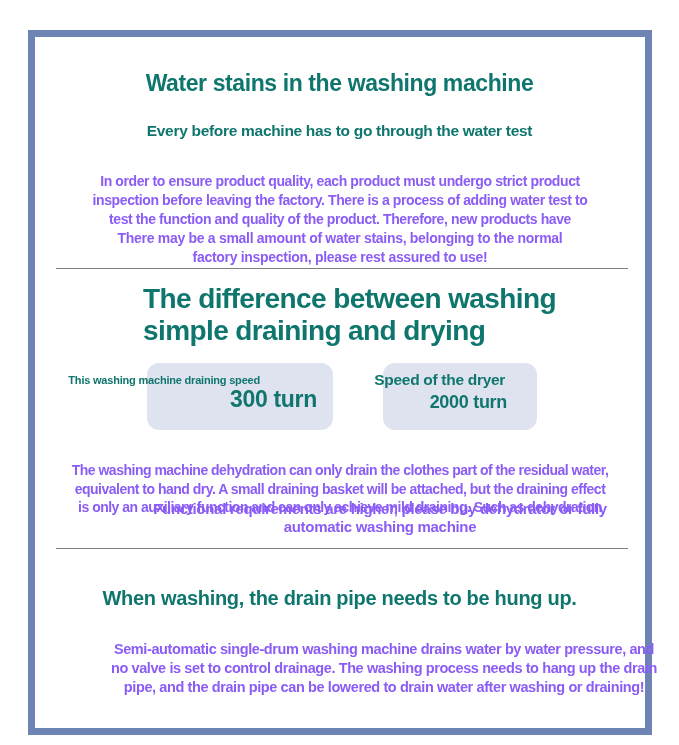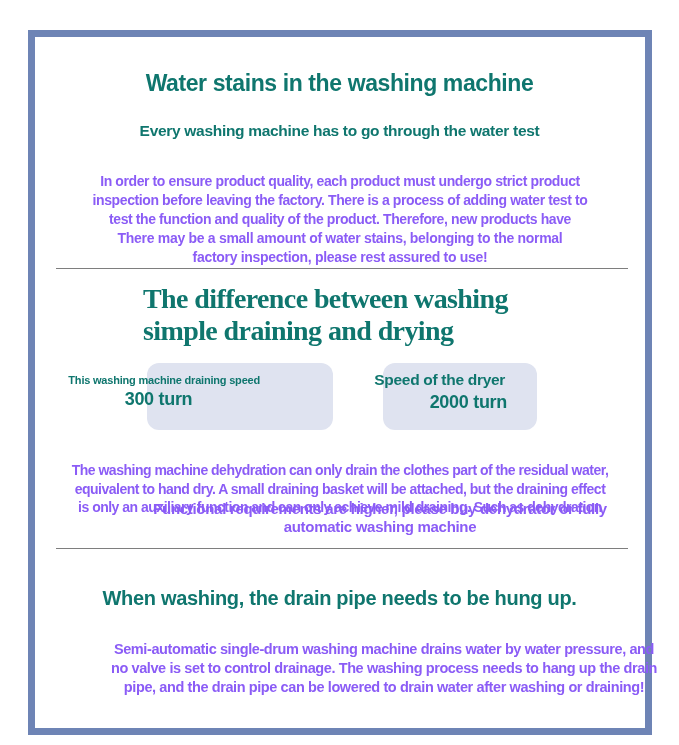--- a/index.html
+++ b/index.html
@@ -57,42 +57,41 @@
     background: #7e7e7e;
   }
   .divider-1 { top: 268px; }
   .divider-2 { top: 548px; }
 
   .heading-2 {
     left: 143px; top: 283px; width: 420px;
     font-size: 28px; line-height: 32px;
     letter-spacing: -0.6px;
     text-align: left;
-    font-family: Liberation Serif, serif;
   }
 
   .stat-card {
     top: 363px; height: 67px;
     background: #dfe3f0;
     border-radius: 12px;
   }
   .stat-card.left  { left: 147px; width: 186px; }
   .stat-card.right { left: 383px; width: 154px; }
 
   .stat-label-left {
     left: 0; top: 374px; width: 260px;
     text-align: right;
     font-size: 11px; line-height: 13px;
     letter-spacing: -0.2px;
     white-space: nowrap;
   }
   .stat-value-left {
     left: 0; top: 388px; width: 317px;
-    text-align: center;
-    font-size: 18px; line-height: 22px;
+    text-align: right;
+    font-size: 23px; line-height: 22px;
     letter-spacing: -0.3px;
   }
   .stat-label-right {
     left: 0; top: 371px; width: 505px;
     text-align: right;
     font-size: 15.5px; line-height: 18px;
     letter-spacing: -0.3px;
     white-space: nowrap;
   }
   .stat-value-right {
@@ -129,21 +128,21 @@
 </style>
 </head>
 <body>
 
 <div class="canvas">
 
   <div class="frame"></div>
 
   <div class="abs title-1 navy bold center">Water stains in the washing machine</div>
 
-  <div class="abs subtitle-1 navy bold center">Every washing machine has to go through the water test</div>
+  <div class="abs subtitle-1 navy bold center">Every before machine has to go through the water test</div>
 
   <div class="abs para-1 ink bold center preline">In order to ensure product quality, each product must undergo strict product
 inspection before leaving the factory. There is a process of adding water test to
 test the function and quality of the product. Therefore, new products have</div>
 
   <div class="abs para-2 ink bold center preline">There may be a small amount of water stains, belonging to the normal
 factory inspection, please rest assured to use!</div>
 
   <div class="abs divider divider-1"></div>
 

